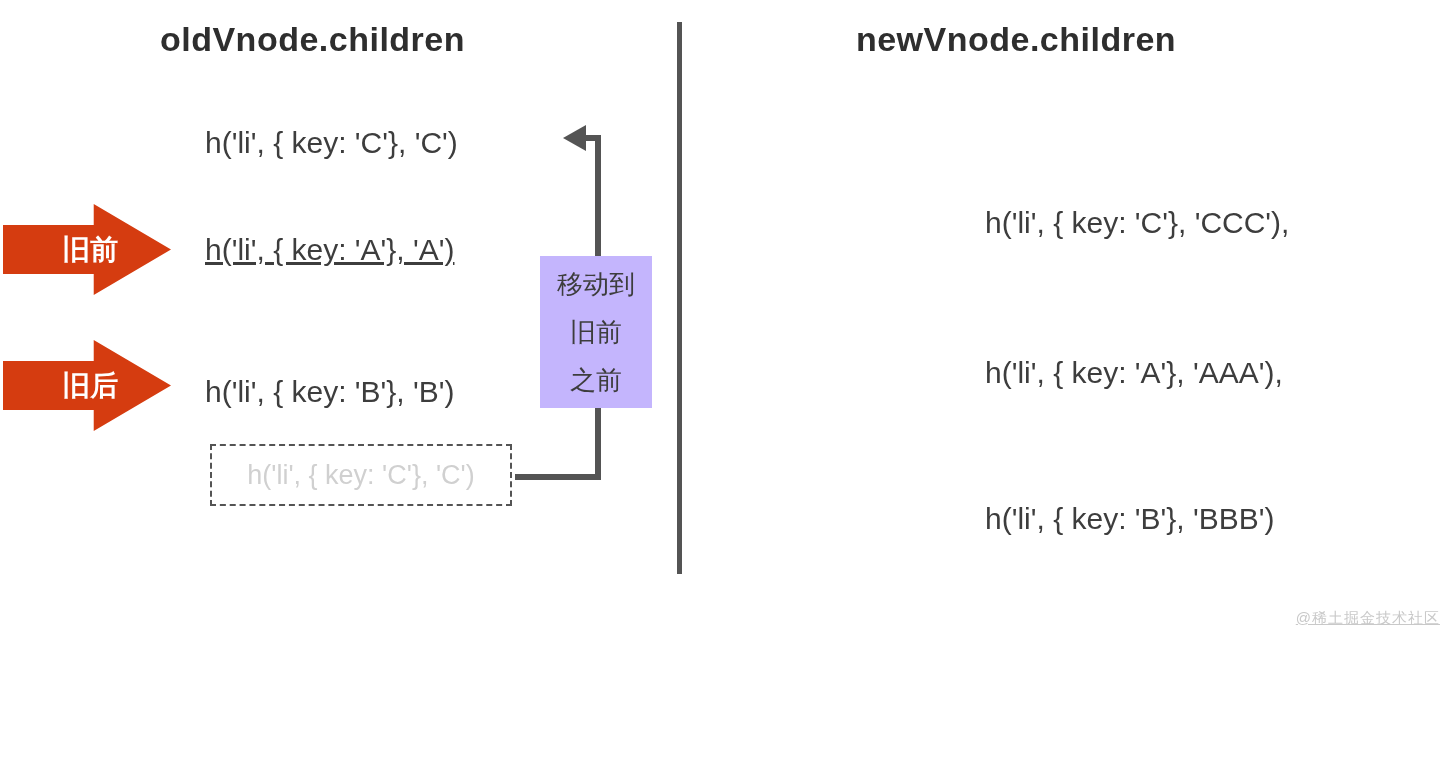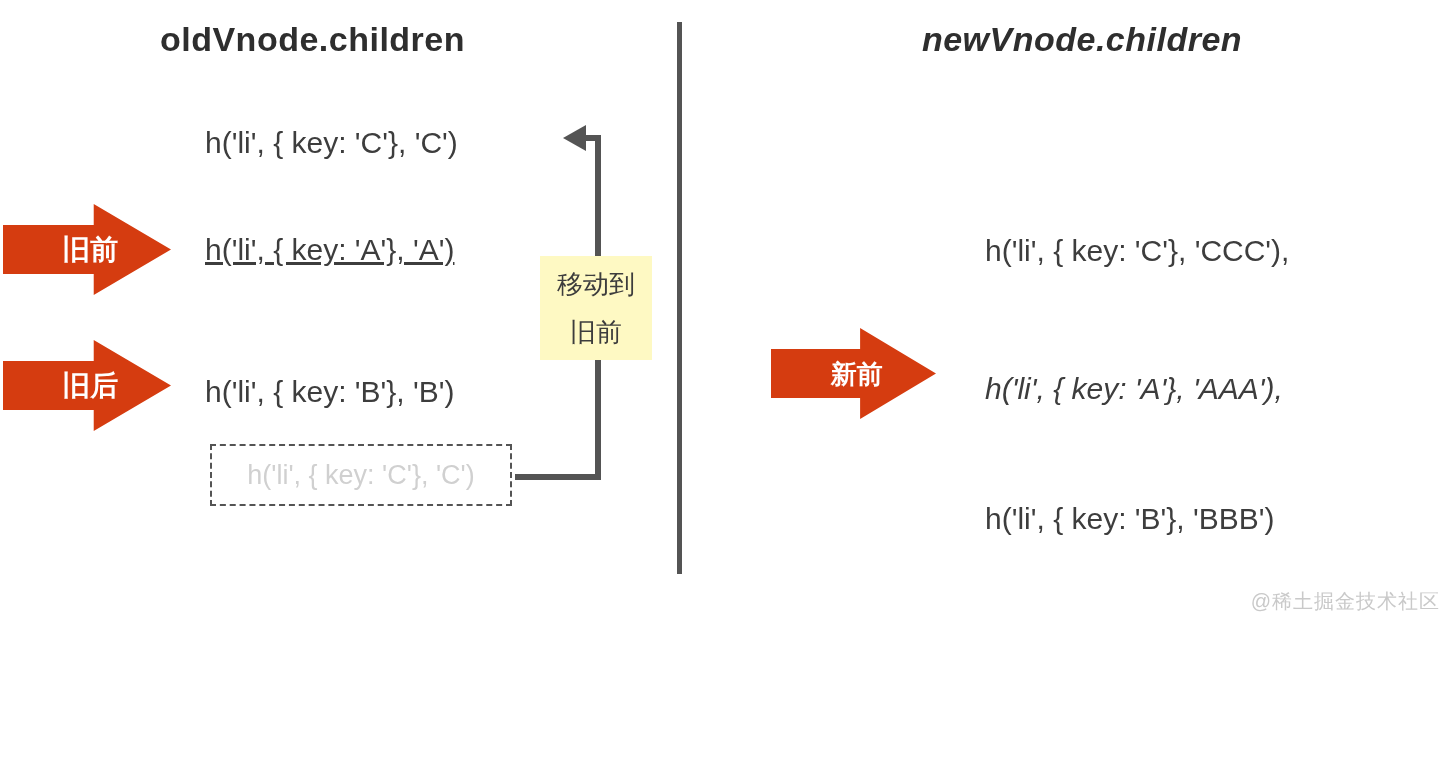--- a/index.html
+++ b/index.html
@@ -14,21 +14,21 @@
   .panel-title {
     position: absolute;
     top: 20px;
     font-size: 34px;
     font-weight: 700;
     color: #2e2e2e;
     text-align: center;
     letter-spacing: 0.5px;
   }
   .title-old { left: 140px; width: 345px; }
-  .title-new { left: 902px; width: 360px; font-style: italic; }
+  .title-new { left: 836px; width: 360px; }
 
   .divider {
     position: absolute;
     left: 677px;
     top: 22px;
     width: 5px;
     height: 552px;
     background: var(--line_gray, #545454);
   }
 
@@ -37,22 +37,22 @@
     font-size: 30px;
     color: var(--code_text, #3d3d3d);
     white-space: nowrap;
     line-height: 38px;
   }
   .code-old { left: 205px; }
   .code-new { left: 985px; }
   .co-1 { top: 124px; }
   .co-2 { top: 231px; text-decoration: underline; }
   .co-3 { top: 373px; }
-  .cn-1 { top: 232px; }
-  .cn-2 { top: 370px; font-style: italic; }
+  .cn-1 { top: 204px; }
+  .cn-2 { top: 354px; }
   .cn-3 { top: 500px; }
 
   .arrow {
     position: absolute;
     background: var(--arrow_red, #d53c10);
     clip-path: polygon(0 23%, 54% 23%, 54% 0, 100% 50%, 54% 100%, 54% 77%, 0 77%);
   }
   .arrow .arrow-label {
     position: absolute;
     top: 50%;
@@ -97,36 +97,37 @@
     width: 1447px;
     height: 761px;
     pointer-events: none;
   }
 
   .move-note {
     position: absolute;
     left: 540px;
     top: 256px;
     width: 112px;
-    background: #fef9c3;
+    background: #c4b5fd;
     text-align: center;
     font-size: 26px;
     line-height: 48px;
     color: var(--code_text, #3d3d3d);
     padding: 4px 0;
   }
   .move-note span { display: block; }
 
   .watermark {
     position: absolute;
     right: 7px;
-    bottom: 18px;
-    font-size: 20px;
+    bottom: 5px;
+    font-size: 15px;
     color: var(--watermark_gray, #c9c9c9);
     letter-spacing: 1px;
+    text-decoration: underline;
   }
 </style>
 </head>
 <body>
 
 <div class="canvas">
 
   <div class="panel-title title-old">oldVnode.children</div>
   <div class="panel-title title-new">newVnode.children</div>
 
@@ -149,26 +150,24 @@
   </div>
   <div class="code code-old co-3">h('li', { key: 'B'}, 'B')</div>
 
   <div class="ghost-box">
     <span class="ghost-code">h('li', { key: 'C'}, 'C')</span>
   </div>
 
   <div class="move-note">
     <span>移动到</span>
     <span>旧前</span>
+    <span>之前</span>
   </div>
 
   <div class="code code-new cn-1">h('li', { key: 'C'}, 'CCC'),</div>
 
-  <div class="arrow arrow-small a-new-front">
-    <span class="arrow-label">新前</span>
-  </div>
   <div class="code code-new cn-2">h('li', { key: 'A'}, 'AAA'),</div>
 
   <div class="code code-new cn-3">h('li', { key: 'B'}, 'BBB')</div>
 
   <div class="watermark">@稀土掘金技术社区</div>
 
 </div>
 
 </body></html>

